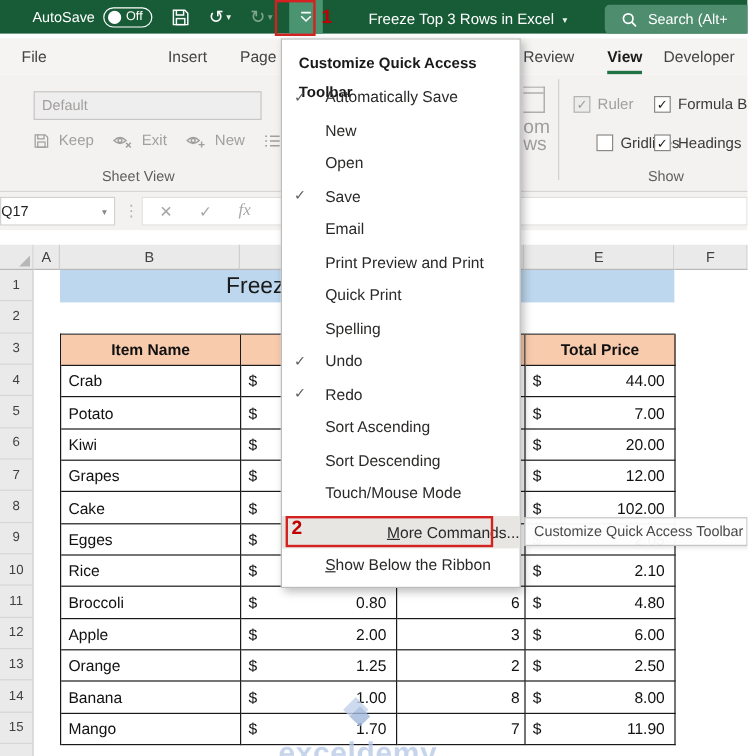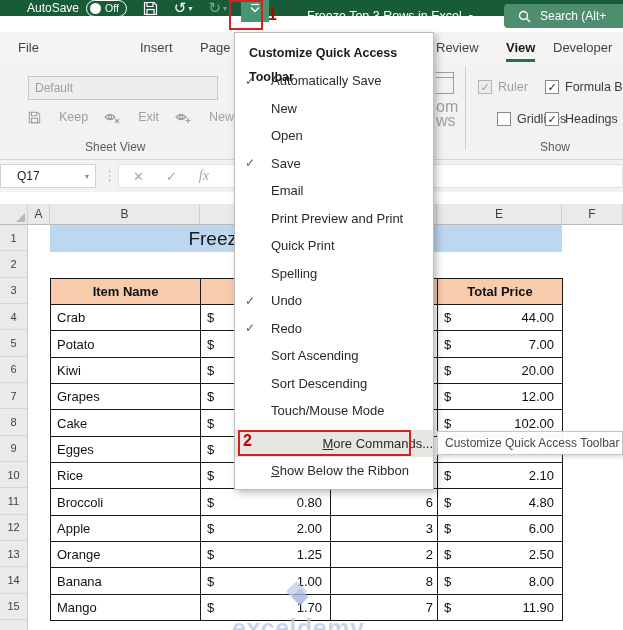--- a/index.html
+++ b/index.html
@@ -1,21 +1,21 @@
 <!DOCTYPE html>
 <html><head>
 <meta charset="utf-8">
 <style>
   * { margin:0; padding:0; box-sizing:border-box; }
   html,body { width:623px; height:630px; }
   body { font-family:"Liberation Sans", sans-serif; position:relative; background:#fff; overflow:hidden; }
   #app { position:absolute; inset:0; width:623px; height:630px; background:#fff; }
 
   
-  .titlebar { position:absolute; left:0; top:0; width:623px; height:16px; background:#185C37; display:flex; align-items:center; color:#fff; font-size:12px; }
+  .titlebar { position:absolute; left:0; top:0; width:623px; height:28px; background:#185C37; display:flex; align-items:center; color:#fff; font-size:12px; }
   .autosave { display:flex; align-items:center; gap:7px; margin-left:27px; }
   .toggle { display:flex; align-items:center; gap:4px; border:1px solid #fff; border-radius:9px; height:17px; padding:0 7px 0 3px; font-size:10.5px; }
   .toggle .knob { width:11px; height:11px; border-radius:50%; background:#fff; }
   .tb-icon { color:#fff; margin-left:16px; display:flex; align-items:center; }
   .chev { font-size:8px; margin-left:2px; opacity:.9; }
   .dim { opacity:.45; }
   .qat-btn { position:relative; margin-left:14px; width:28px; height:28px; background:#4a9471; display:flex; align-items:center; justify-content:center; }
   .redbox1 { position:absolute; left:229px; top:0px; width:34px; height:30px; border:2px solid #d32222; pointer-events:none; z-index:40; }
   .marker1 { position:absolute; left:268px; top:6px; color:#c00000; font-weight:bold; font-size:16px; z-index:40; }
   .doc-title { position:absolute; left:307px; top:0; height:32px; display:flex; align-items:center; font-size:12.5px; color:#fff; white-space:nowrap; }
@@ -24,37 +24,37 @@
   
   .tabsrow { position:absolute; left:0; top:32px; width:623px; height:30px; background:#f5f4f3; font-size:13px; color:#444; }
   .tab { position:absolute; top:0; height:30px; display:flex; align-items:center; white-space:nowrap; }
   .tab.active { color:#1a1a1a; font-weight:bold; }
   .tab.active::after { content:""; position:absolute; left:0; right:0; bottom:0; height:3px; background:#217346; }
 
   
   .ribbon { position:absolute; left:0; top:62px; width:623px; height:98px; background:#f3f2f1; border-bottom:1px solid #d8d6d4; }
   .sv-input { position:absolute; left:28px; top:14px; width:190px; height:24px; background:#efeeee; border:1px solid #c8c6c4; color:#a19f9d; font-size:12px; line-height:22px; padding-left:6px; }
   .sv-buttons { position:absolute; left:28px; top:48px; display:flex; gap:16px; color:#a19f9d; font-size:12.5px; }
-  .sv-btn { display:flex; align-items:center; gap:18px; white-space:nowrap; }
+  .sv-btn { display:flex; align-items:center; gap:8px; white-space:nowrap; }
   .grp-label { position:absolute; font-size:12px; color:#605e5c; }
   .sheetview-label { left:85px; top:78px; }
   .show-label { left:540px; top:78px; }
   .vdivider { position:absolute; top:4px; height:84px; width:1px; background:#d2d0ce; }
   .frag { position:absolute; left:436px; top:10px; width:26px; color:#a19f9d; font-size:16px; line-height:14px; overflow:hidden; }
   .frag .fico { width:18px; height:22px; border:1px solid #a19f9d; border-left:none; margin-bottom:6px; position:relative; }
   .frag .fico::before { content:""; position:absolute; left:0; right:0; top:4px; height:1px; background:#a19f9d; }
   .chk-row { position:absolute; display:flex; align-items:center; gap:6px; font-size:12.5px; color:#3b3a39; white-space:nowrap; }
   .cbox { width:14px; height:14px; border:1px solid #8a8886; background:#fff; display:flex; align-items:center; justify-content:center; font-size:11px; color:#201f1e; }
   .cbox.checked::before { content:"✓"; }
   .cbox.disabled { background:#ececec; border-color:#b5b3b1; color:#a19f9d; }
   .lbl-dis { color:#a19f9d; }
 
   
   .fbar { position:absolute; left:0; top:160px; width:623px; height:32px; background:#f3f2f1; }
-  .namebox { position:absolute; left:0; top:4px; width:96px; height:24px; background:#fff; border:1px solid #d4d2d0; display:flex; align-items:center; font-size:12px; color:#222; padding-left:16px; }
+  .namebox { position:absolute; left:0; top:4px; width:96px; height:24px; background:#fff; border:1px solid #d4d2d0; display:flex; align-items:center; font-size:12px; color:#222; padding-left:0; }
   .namebox .nb-chev { margin-left:auto; margin-right:6px; color:#8a8886; font-size:8px; }
   .fdots { position:absolute; left:103px; top:8px; color:#b5b3b1; font-size:13px; }
   .fstrip { position:absolute; left:118px; top:4px; width:505px; height:24px; background:#fff; border:1px solid #e2e0de; display:flex; align-items:center; gap:22px; padding-left:14px; color:#a9a7a5; font-size:13px; }
   .fx { font-family:"Liberation Serif", serif; font-style:italic; font-size:14px; }
 
   
   .grid { position:absolute; left:0; top:192px; width:623px; height:438px; background:#fff; }
   .colhdr { position:absolute; top:12px; height:21px; background:#eaeaea; border-right:1px solid #cfcfcf; border-bottom:1px solid #b9b9b9; color:#3f3f3f; font-size:12px; display:flex; align-items:center; justify-content:center; }
   .corner { position:absolute; left:0; top:12px; width:28px; height:21px; background:#eaeaea; border-right:1px solid #cfcfcf; border-bottom:1px solid #b9b9b9; }
   .corner .tri { position:absolute; right:2px; bottom:2px; width:0; height:0; border-left:9px solid transparent; border-bottom:9px solid #b7b7b7; }

